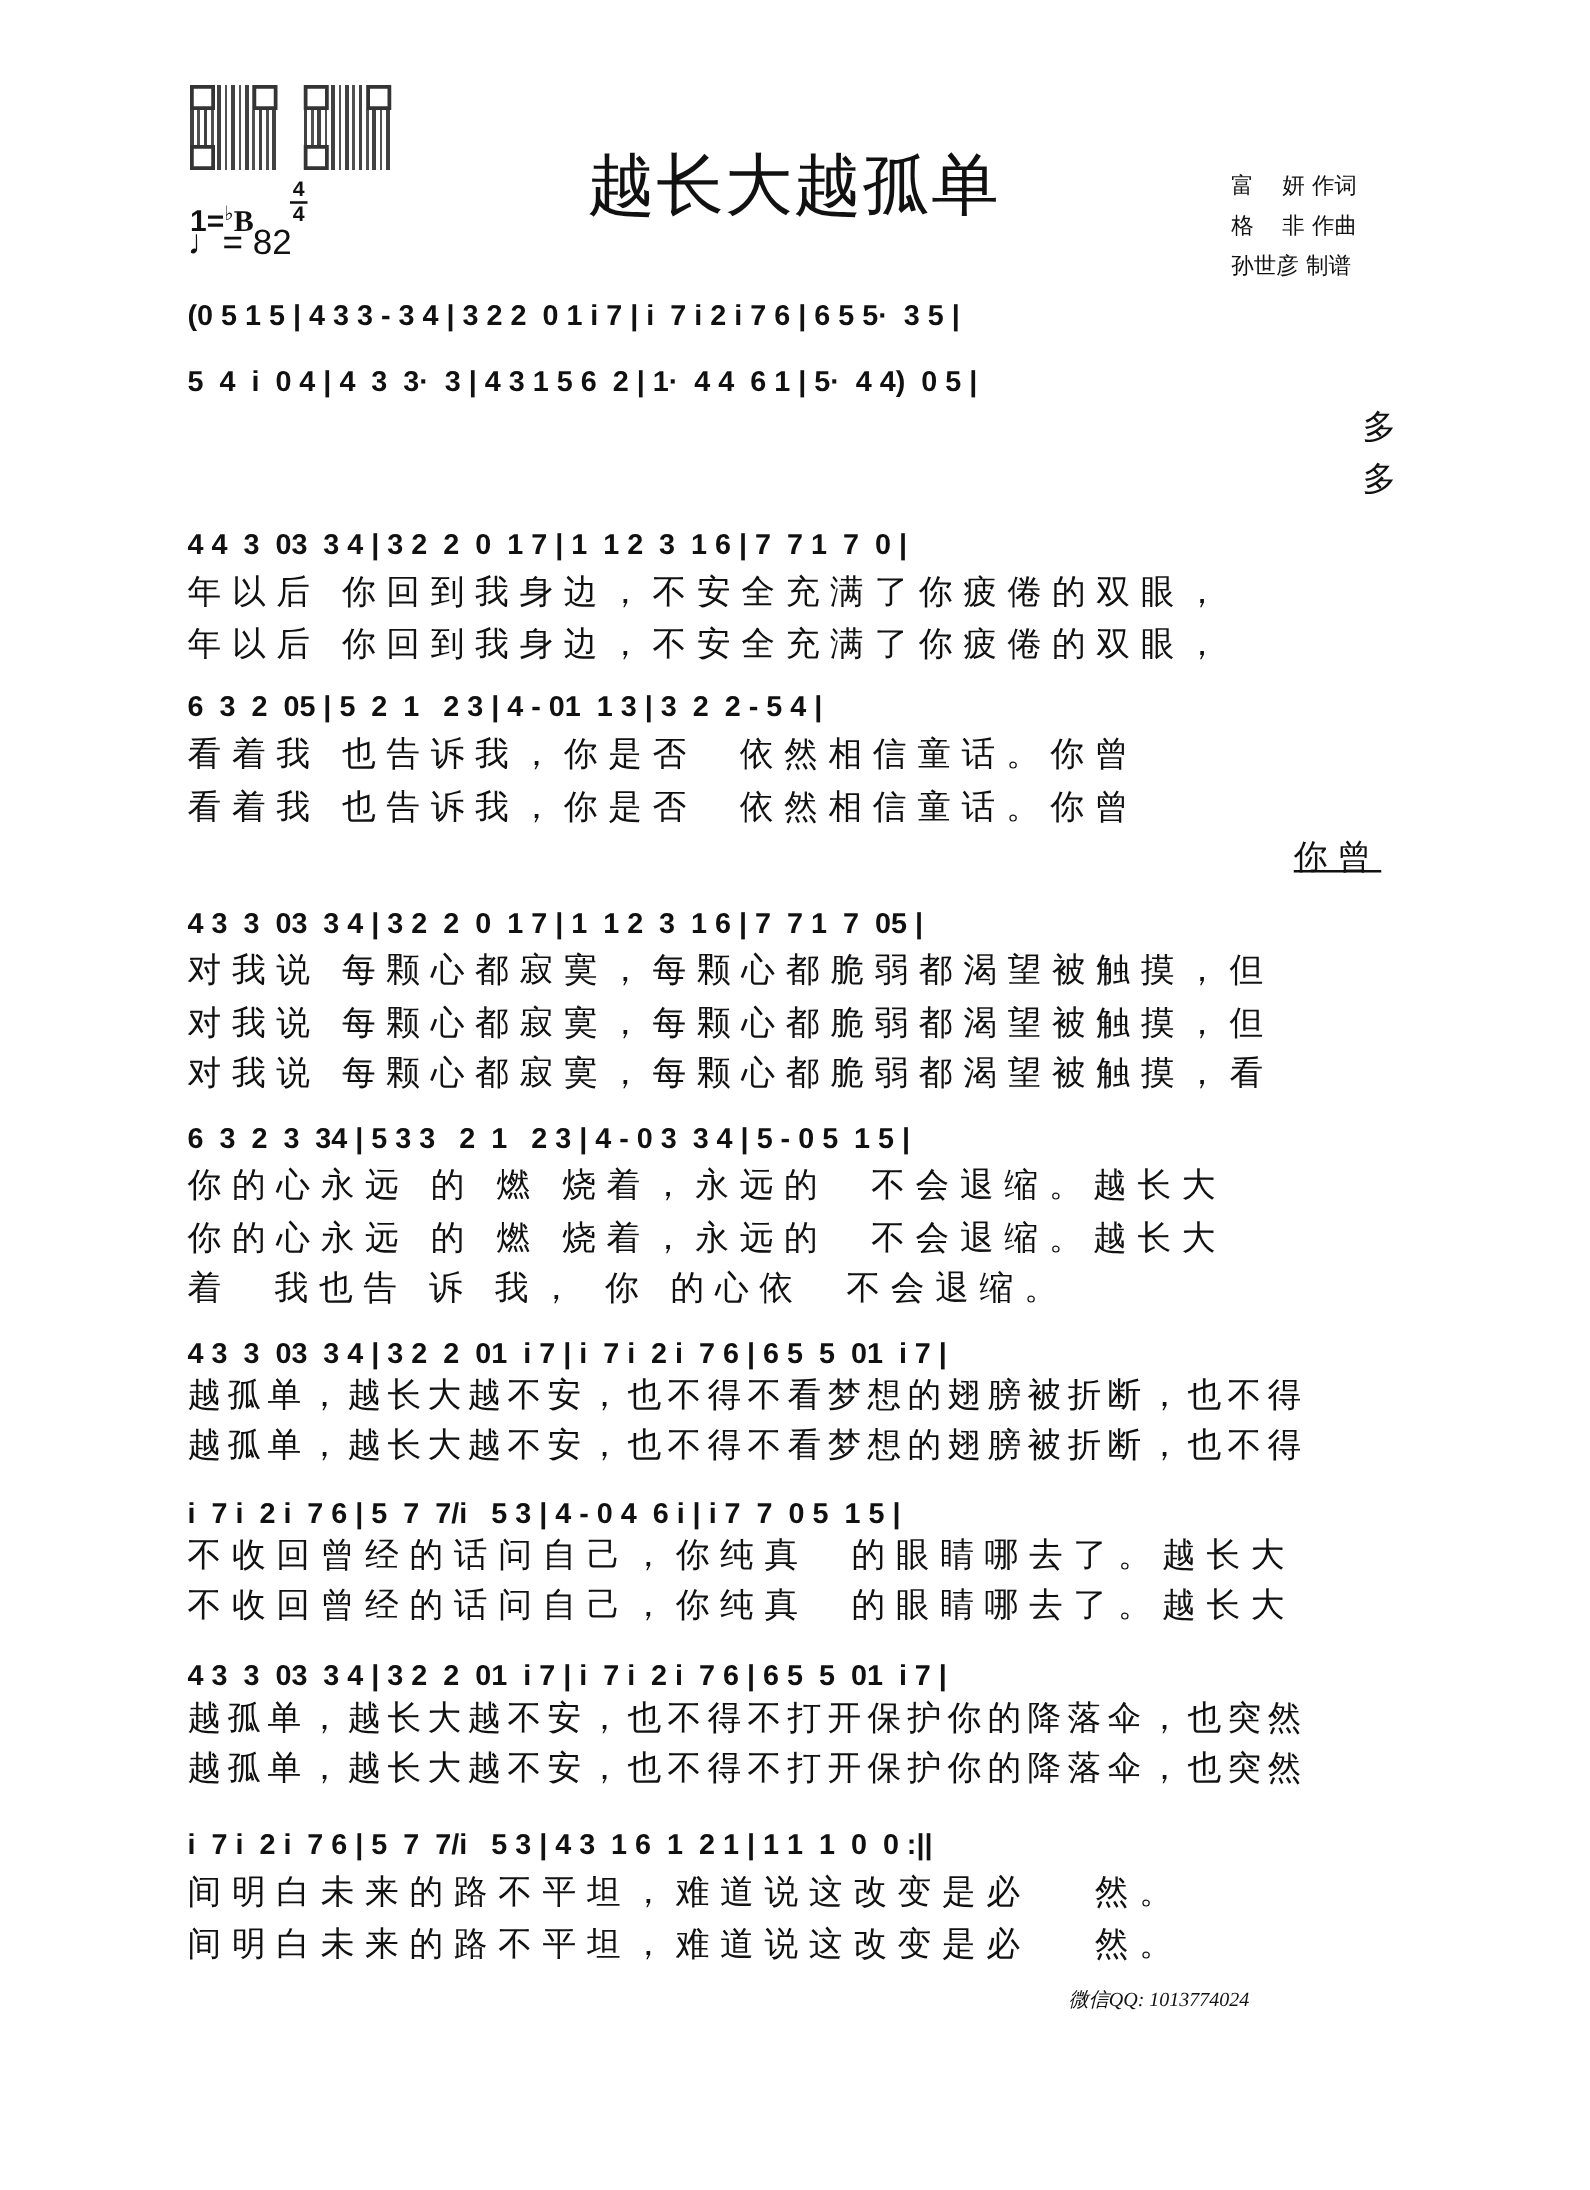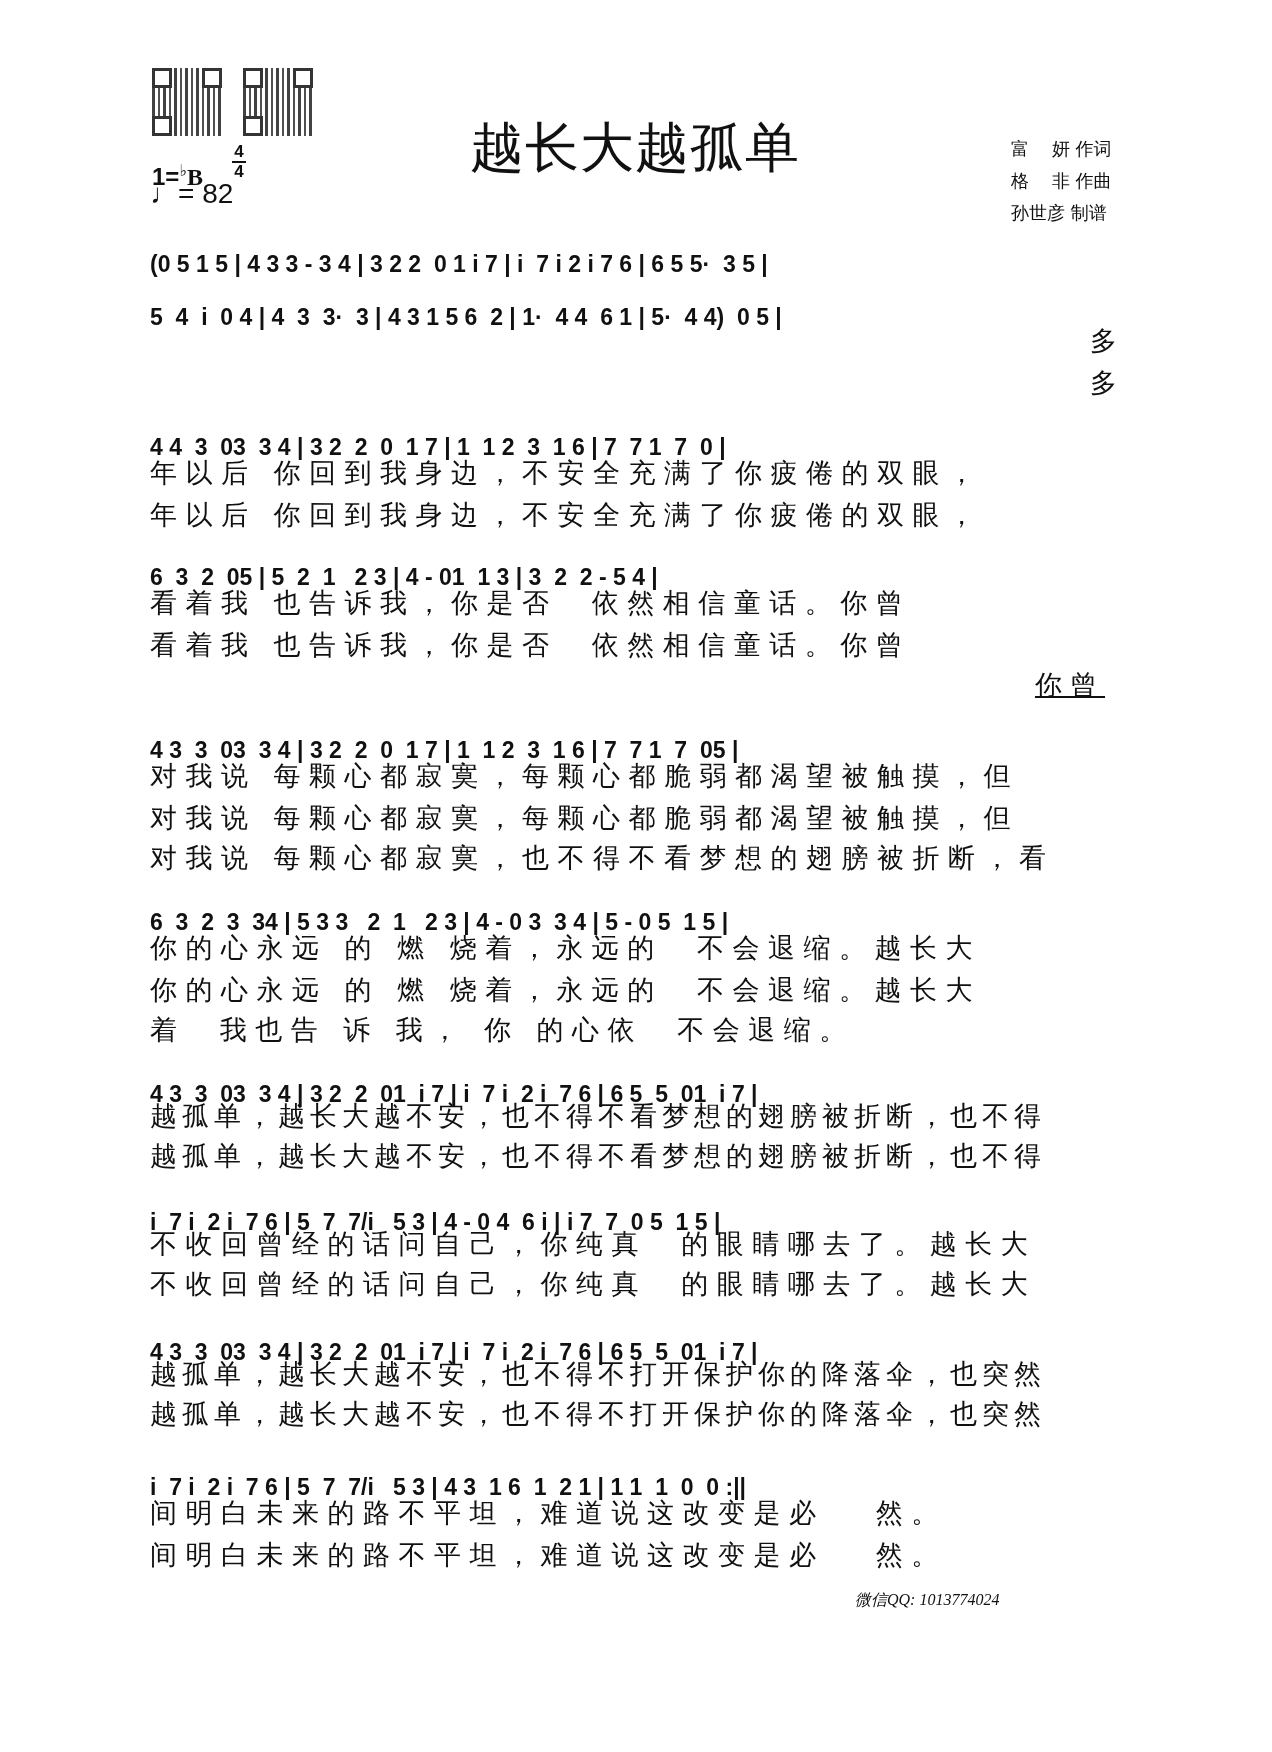--- a/index.html
+++ b/index.html
@@ -17,23 +17,23 @@
   #qr1{left:152px;}
   #qr2{left:243px;}
   .key{position:absolute;left:152px;top:161px;font-size:24px;font-weight:bold;font-family:"Liberation Sans",sans-serif;}
   .key sup{font-size:16px;font-weight:normal;}
   .key .B{font-family:"Liberation Serif",serif;}
   .ts{position:absolute;left:232px;top:144px;font-size:17px;font-weight:bold;line-height:16px;text-align:center;width:14px;font-family:"Liberation Sans",sans-serif;}
   .ts .bar{height:2px;background:#111;margin:1px 0;}
   .tempo{position:absolute;left:150px;top:178px;font-size:28px;font-family:"Liberation Sans",sans-serif;}
   .title{position:absolute;left:470px;top:112px;font-size:54px;font-weight:normal;font-family:"DejaVu Serif",serif;letter-spacing:1px;}
   .credits{position:absolute;left:985px;top:133px;font-size:18px;line-height:32px;font-family:"DejaVu Serif",serif;}
-  .credits div{white-space:pre;margin-left:26px;}
+  .credits div{white-space:pre;}
   .row{position:absolute;left:150px;width:975px;}
-  .notes{position:absolute;left:0;height:40px;font-family:"Liberation Sans",sans-serif;font-weight:bold;font-size:23px;letter-spacing:0;white-space:pre;display:flex;align-items:center;margin-top:12px;}
+  .notes{position:absolute;left:0;height:40px;font-family:"Liberation Sans",sans-serif;font-weight:bold;font-size:23px;letter-spacing:0;white-space:pre;display:flex;align-items:center;}
   .lyric{position:absolute;left:0;font-size:27px;letter-spacing:8.5px;white-space:pre;font-family:"DejaVu Sans",sans-serif;}
   .watermark{position:absolute;left:855px;top:1590px;font-size:16px;font-style:italic;font-family:"Liberation Serif",serif;}
 </style>
 </head>
 <body>
 
 <div class="qr" id="qr1">
     <div class="c"></div>
   </div>
 <div class="qr" id="qr2">
@@ -76,21 +76,21 @@
   <div class="notes">6  3  2  05 | 5  2  1   2 3 | 4 - 01  1 3 | 3  2  2 - 5 4 |</div>
   <div class="lyric" style="top:40px;">看着我 也告诉我，你是否  依然相信童话。你曾</div>
   <div class="lyric" style="top:82px;">看着我 也告诉我，你是否  依然相信童话。你曾</div>
   <div class="lyric" style="top:122px;left:885px;letter-spacing:8px;text-decoration:underline;">你曾</div>
 </div>
 
 <div class="row" style="top:718px;">
   <div class="notes">4 3  3  03  3 4 | 3 2  2  0  1 7 | 1  1 2  3  1 6 | 7  7 1  7  05 |</div>
   <div class="lyric" style="top:40px;">对我说 每颗心都寂寞，每颗心都脆弱都渴望被触摸，但</div>
   <div class="lyric" style="top:82px;">对我说 每颗心都寂寞，每颗心都脆弱都渴望被触摸，但</div>
-  <div class="lyric" style="top:122px;">对我说 每颗心都寂寞，也不得不看梦想的翅膀被折断，看</div>
+  <div class="lyric" style="top:122px;">对我说 每颗心都寂寞，每颗心都脆弱都渴望被触摸，看</div>
 </div>
 
 <div class="row" style="top:890px;">
   <div class="notes">6  3  2  3  34 | 5 3 3   2  1   2 3 | 4 - 0 3  3 4 | 5 - 0 5  1 5 |</div>
   <div class="lyric" style="top:40px;">你的心永远 的 燃 烧着，永远的  不会退缩。越长大</div>
   <div class="lyric" style="top:82px;">你的心永远 的 燃 烧着，永远的  不会退缩。越长大</div>
   <div class="lyric" style="top:122px;">着  我也告 诉 我， 你 的心依  不会退缩。</div>
 </div>
 
 <div class="row" style="top:1062px;">

